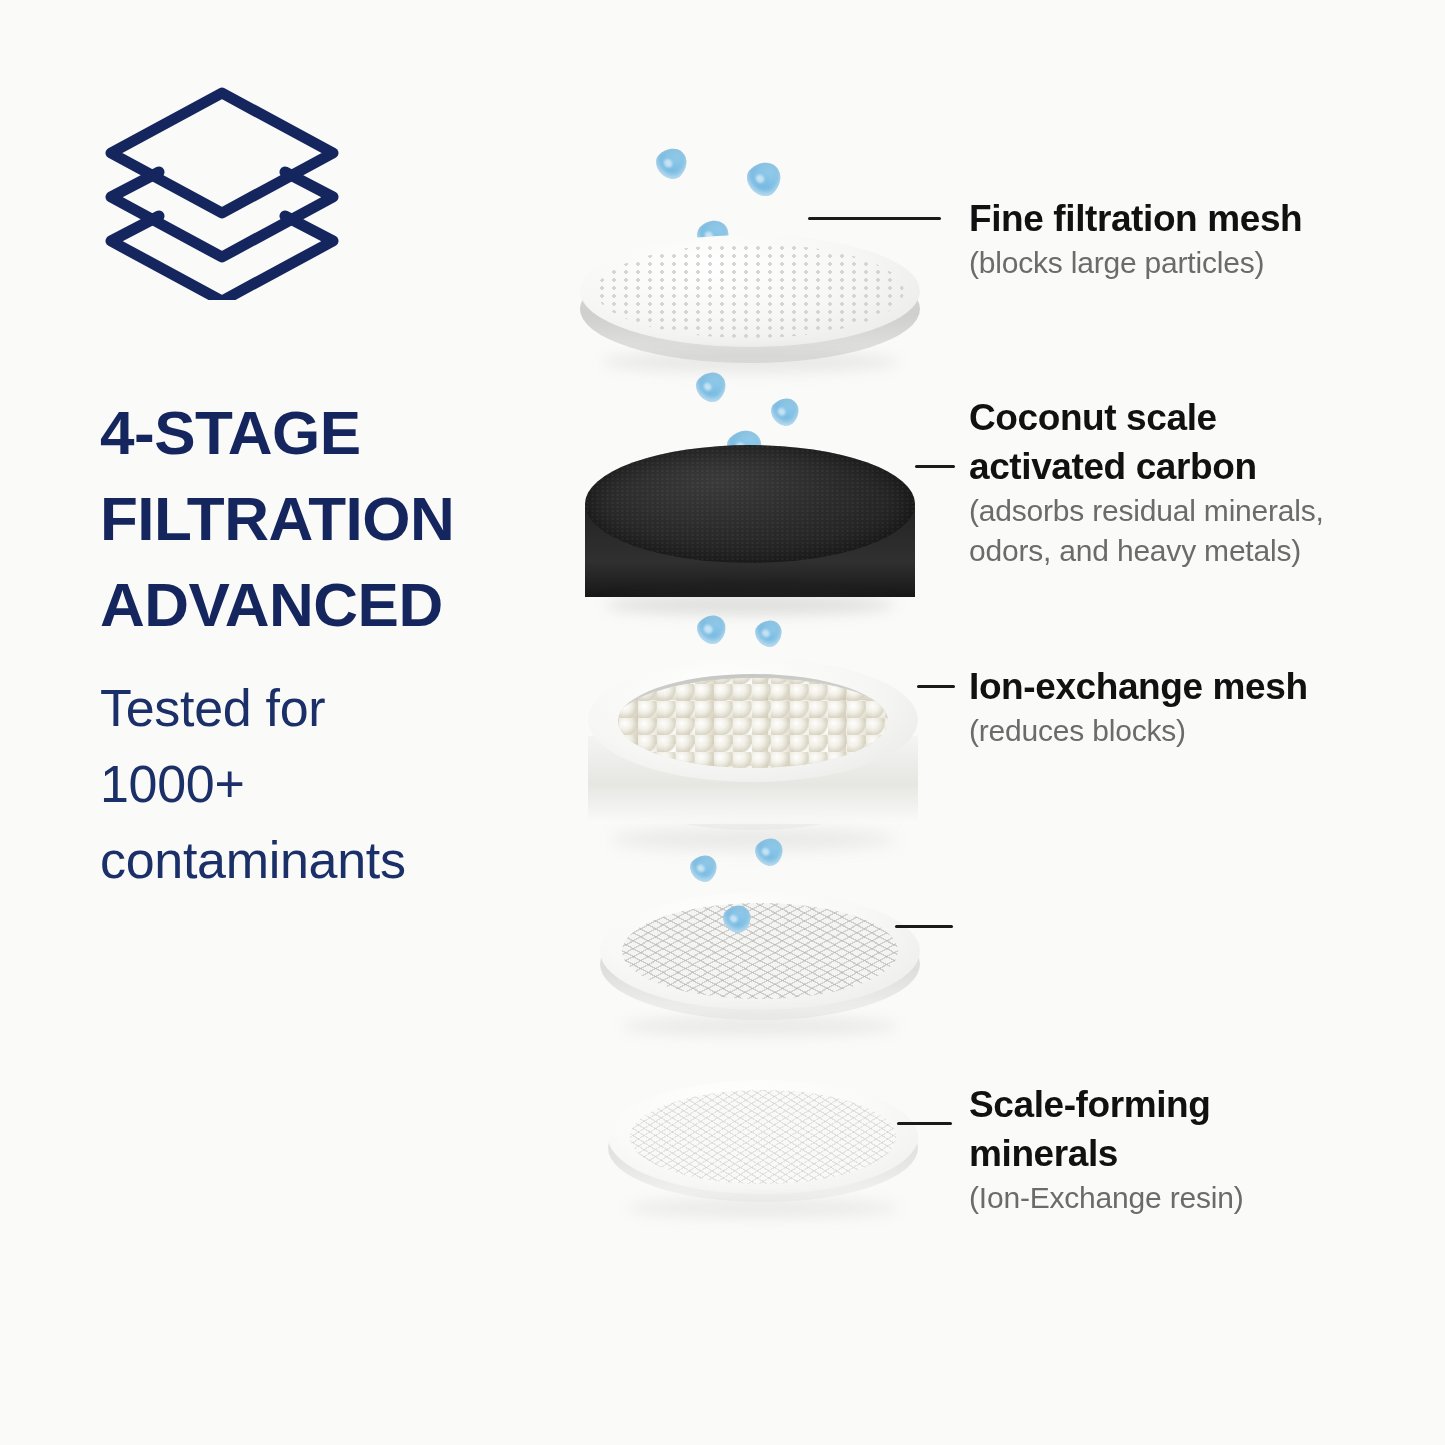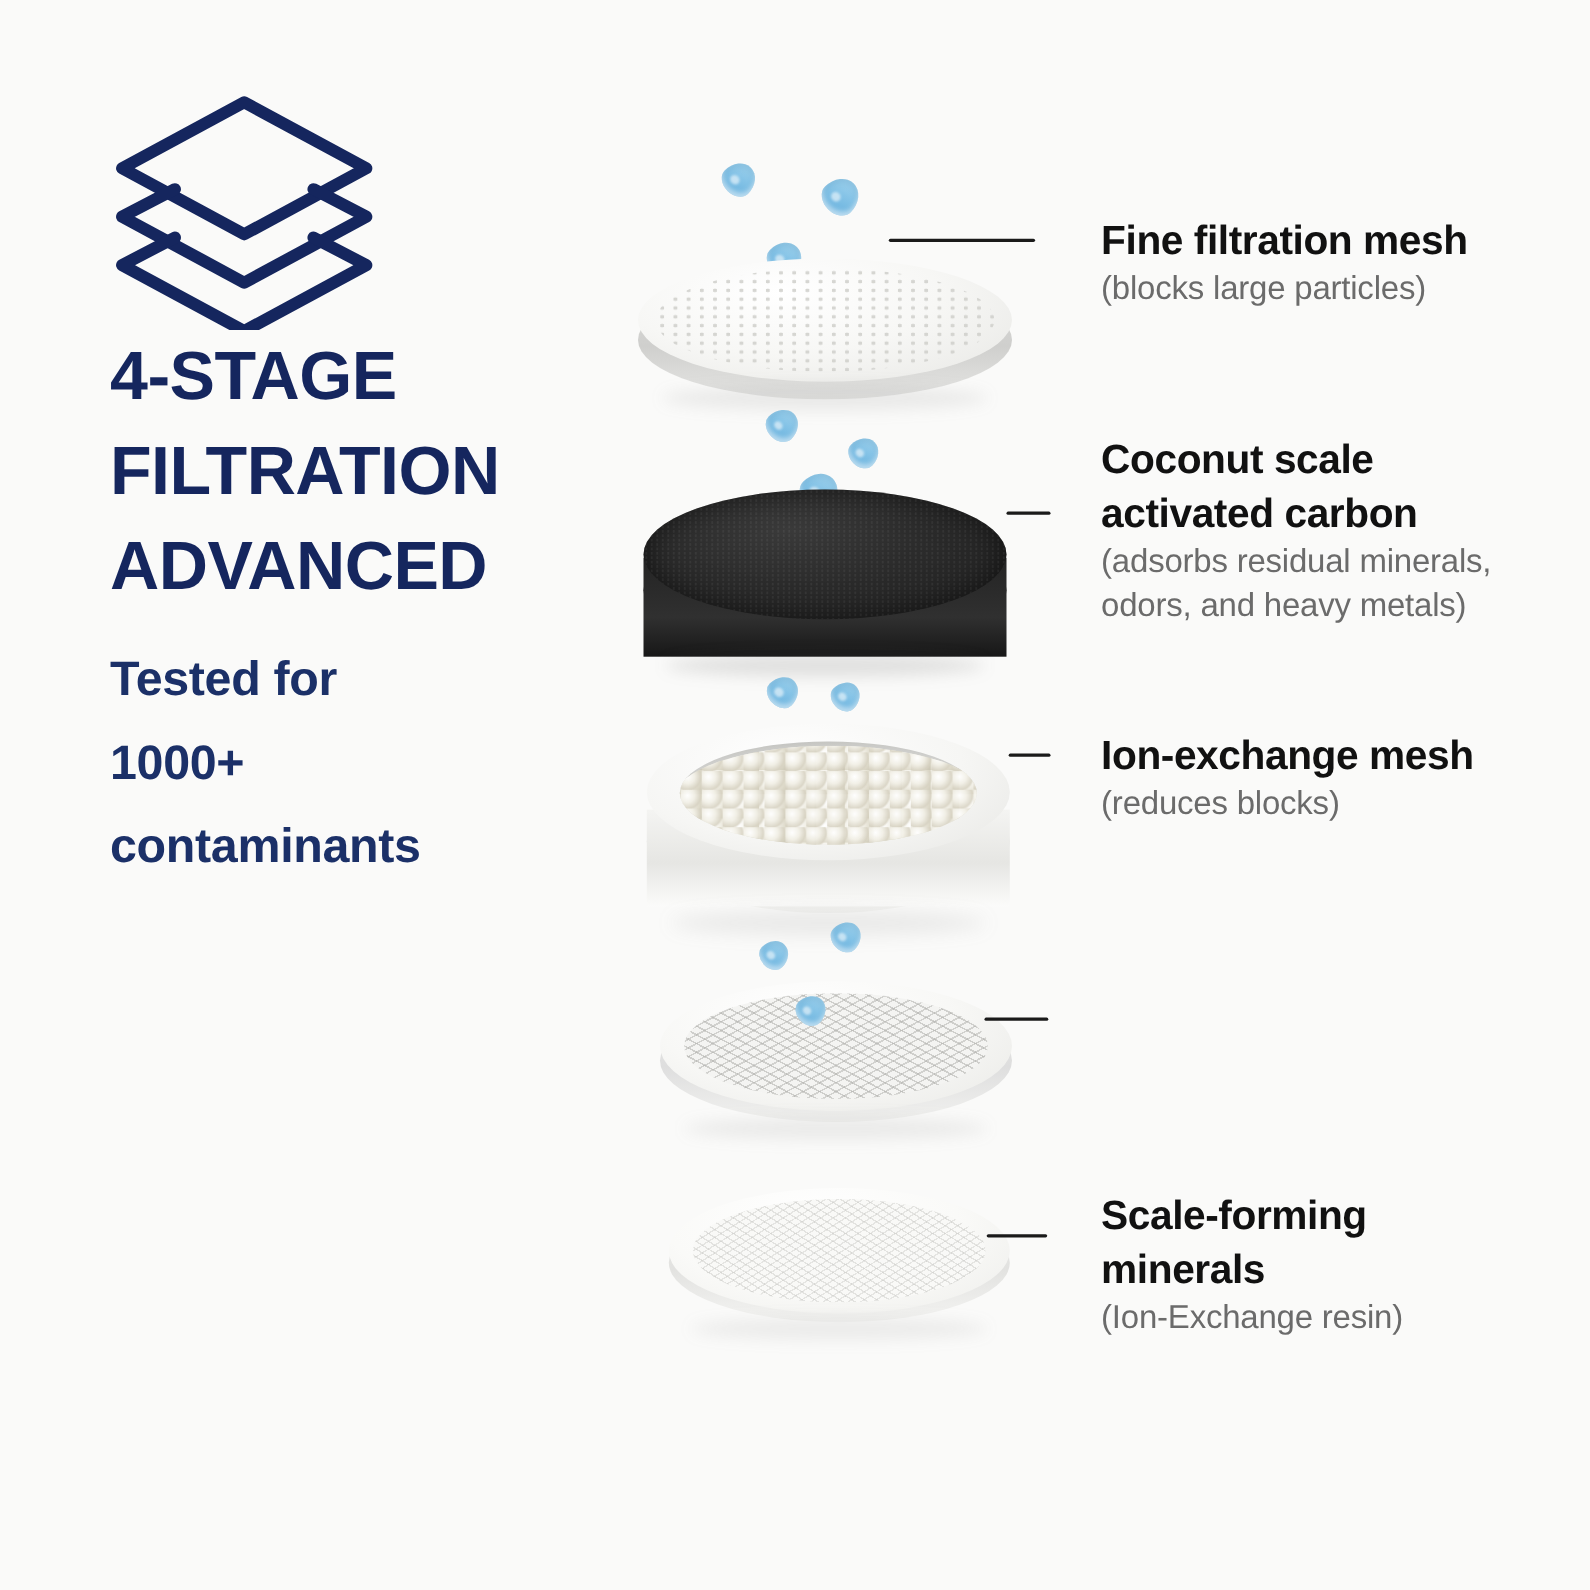--- a/index.html
+++ b/index.html
@@ -12,40 +12,41 @@
   }
   .stage{position:absolute;inset:0;}
 
   
   .left-col{position:absolute;left:100px;top:75px;width:440px;}
 
   .logo-wrap{width:245px;height:225px;position:relative;}
   .logo-wrap svg{display:block;}
 
   .headline{
+    margin-top:90px;
     color:#15265e;
     font-weight:bold;
     font-size:62px;
     line-height:86px;
     letter-spacing:-0.5px;
   }
   .headline span{display:block;white-space:nowrap;}
 
   .subline{
     margin-top:22px;
     color:#1b3068;
-    font-weight:700;
-    font-size:44px;
+    font-weight:400;
+    font-size:52px;
     line-height:76px;
     letter-spacing:-0.3px;
   }
   .subline span{display:block;}
 
   
-  .label{position:absolute;margin-left:32px;}
+  .label{position:absolute;}
   .label .ttl{
     color:#111111;
     font-weight:bold;
     font-size:37px;
     line-height:49px;
     letter-spacing:-0.4px;
     white-space:nowrap;
   }
   .label .sub{
     color:#6b6b6b;

